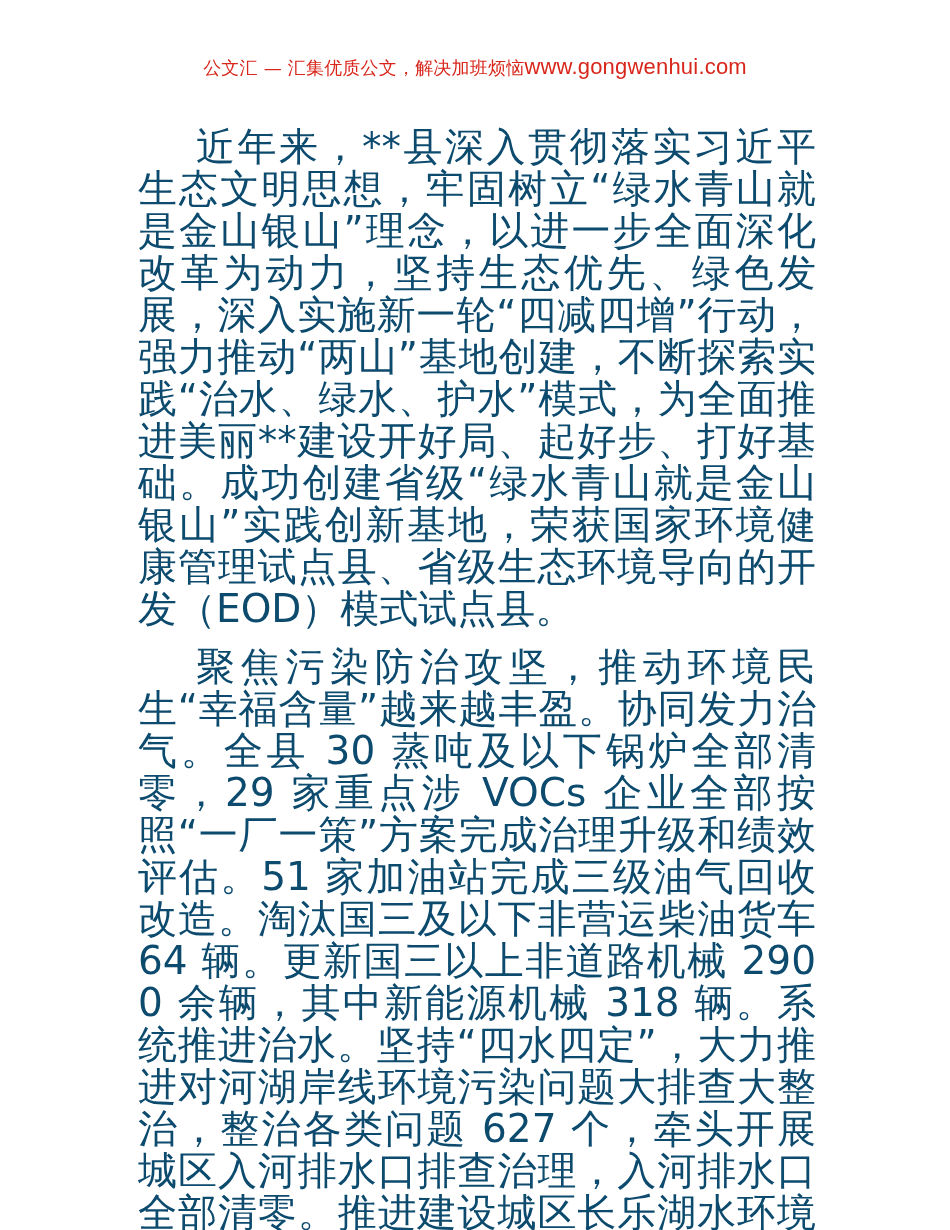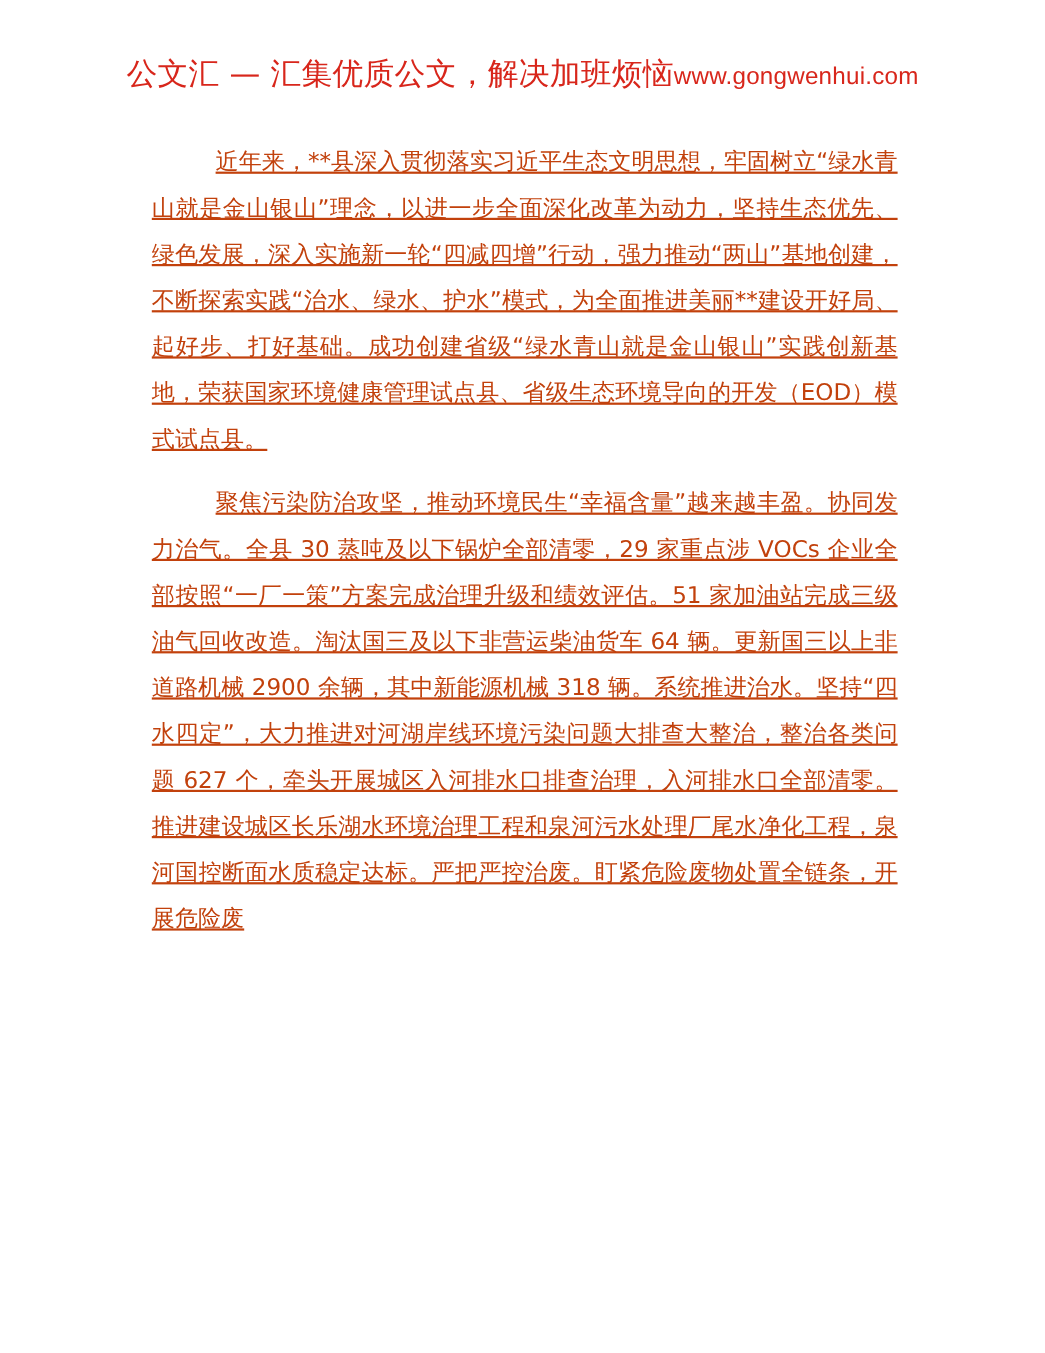--- a/index.html
+++ b/index.html
@@ -25,21 +25,21 @@
   .site-header {
     position: absolute;
     top: 52px;
     left: 0;
     width: 950px;
     text-align: center;
     white-space: nowrap;
   }
   .site-header .wm-text {
     font-family: "DejaVu Sans", "Liberation Sans", sans-serif;
-    font-size: 28px;
+    font-size: 18px;
     line-height: 30px;
     color: #d8261b;
     letter-spacing: 0.2px;
   }
   .site-header .wm-url {
     font-family: Liberation Sans, sans-serif;
     font-size: 22px;
     line-height: 30px;
     color: #d8261b;
     letter-spacing: 0.2px;
@@ -68,29 +68,28 @@
     font-size: 29px;
     line-height: 42px;
     margin: 26px 0 0 0;
     text-indent: 58px;
     color: #000000;
     text-align: justify;
     text-align-last: left;
   }
 
   .para {
-    font-size: 21px;
+    font-size: 39px;
     line-height: 42px;
     margin: 16px 0 0 0;
     text-indent: 58px;
-    color: #c2410c;
+    color: #0c4a6e;
     text-align: justify;
     text-align-last: left;
     word-break: break-all;
-    text-decoration: underline;
   }
   .para.continues {
     
   }
 </style>
 </head>
 <body>
 
 <div class="page">
 

